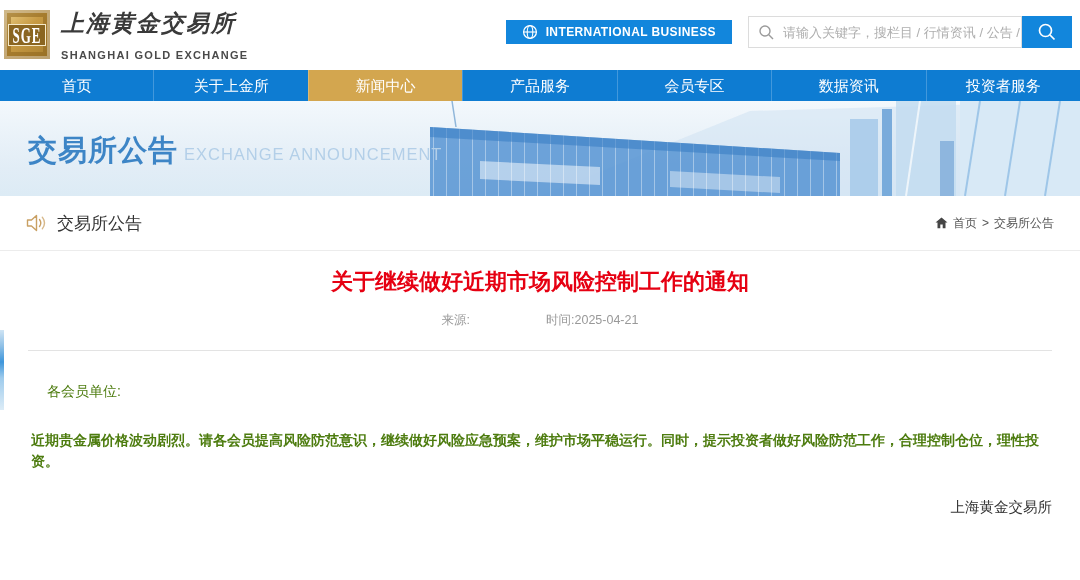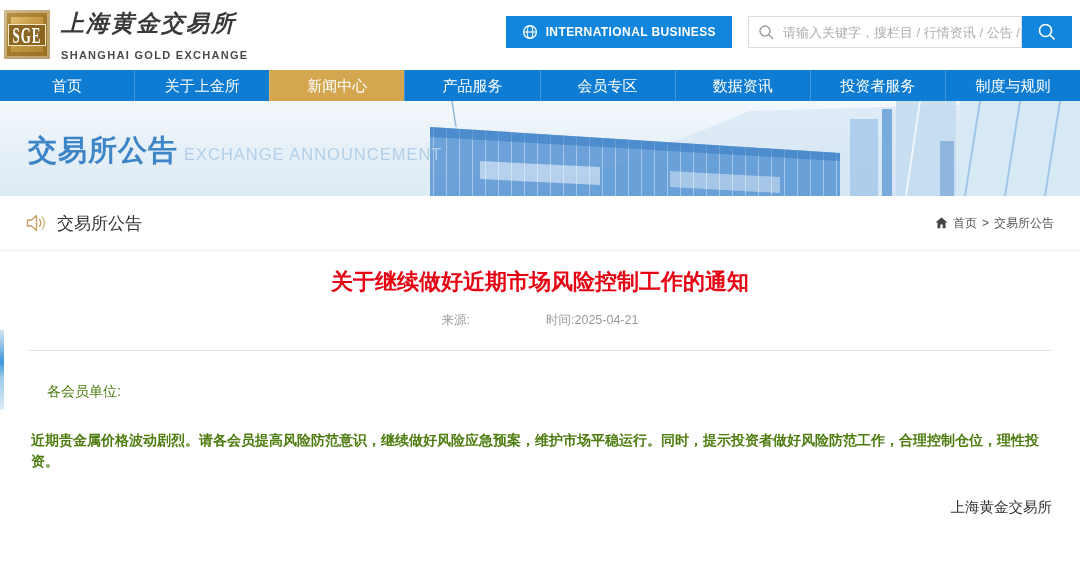--- a/index.html
+++ b/index.html
@@ -14,21 +14,21 @@
     box-shadow:inset 0 0 0 3px rgba(255,255,255,.35), inset 0 0 0 7px rgba(140,100,30,.55); }
   .seal-inner { background:#8a6520; border:1px solid #f5e9c8; padding:1px 3px; }
   .seal-text { color:#fff; font-family:"Liberation Serif",serif; font-weight:bold; font-size:13px;
     letter-spacing:1px; display:inline-block; transform:scaleY(1.85); }
   .brand { margin-left:11px; }
   .brand-cn { font-family:"DejaVu Serif","Liberation Serif",serif; font-style:italic; font-weight:bold;
     font-size:23px; color:#3a3a3a; letter-spacing:2px; line-height:1.2; }
   .brand-en { font-size:11px; font-weight:bold; color:#4a4a4a; letter-spacing:1.3px; margin-top:12px; }
 
   .header-right { position:absolute; right:8px; top:16px; display:flex; align-items:center; gap:16px; height:32px; }
-  .intl-btn { height:32px; background:var(--search-blue); color:#fff; border:none; display:flex;
+  .intl-btn { height:24px; background:var(--search-blue); color:#fff; border:none; display:flex;
     align-items:center; gap:8px; padding:0 16px; font-size:12px; font-weight:bold; letter-spacing:.4px; cursor:pointer; }
   .searchbar { display:flex; height:32px; }
   .search-field { display:flex; align-items:center; width:274px; border:1px solid #dcdcdc; background:#fff; padding-left:9px; }
   .search-field input { border:none; outline:none; flex:1; font-size:13px; color:#333; margin-left:8px;
     font-family:"Liberation Sans",sans-serif; }
   .search-field input::placeholder { color:#aeaeae; }
   .search-btn { width:50px; background:var(--search-blue); border:none; display:flex;
     align-items:center; justify-content:center; cursor:pointer; }
 
   
@@ -119,21 +119,20 @@
 </div>
 
 <div class="nav">
   <div class="nav-item">首页</div>
   <div class="nav-item">关于上金所</div>
   <div class="nav-item active">新闻中心</div>
   <div class="nav-item">产品服务</div>
   <div class="nav-item">会员专区</div>
   <div class="nav-item">数据资讯</div>
   <div class="nav-item">投资者服务</div>
-  <div class="nav-item">制度与规则</div>
 </div>
 
 <div class="banner">
   <svg class="banner-art" width="660" height="95" viewBox="0 0 660 95">
     <defs>
       <pattern id="mullions" width="13" height="95" patternUnits="userSpaceOnUse">
         <rect width="13" height="95" fill="none"></rect>
         <line x1="0" y1="0" x2="0" y2="95" stroke="#ffffff" stroke-width="1.4" opacity="0.55"></line>
       </pattern>
     </defs>

